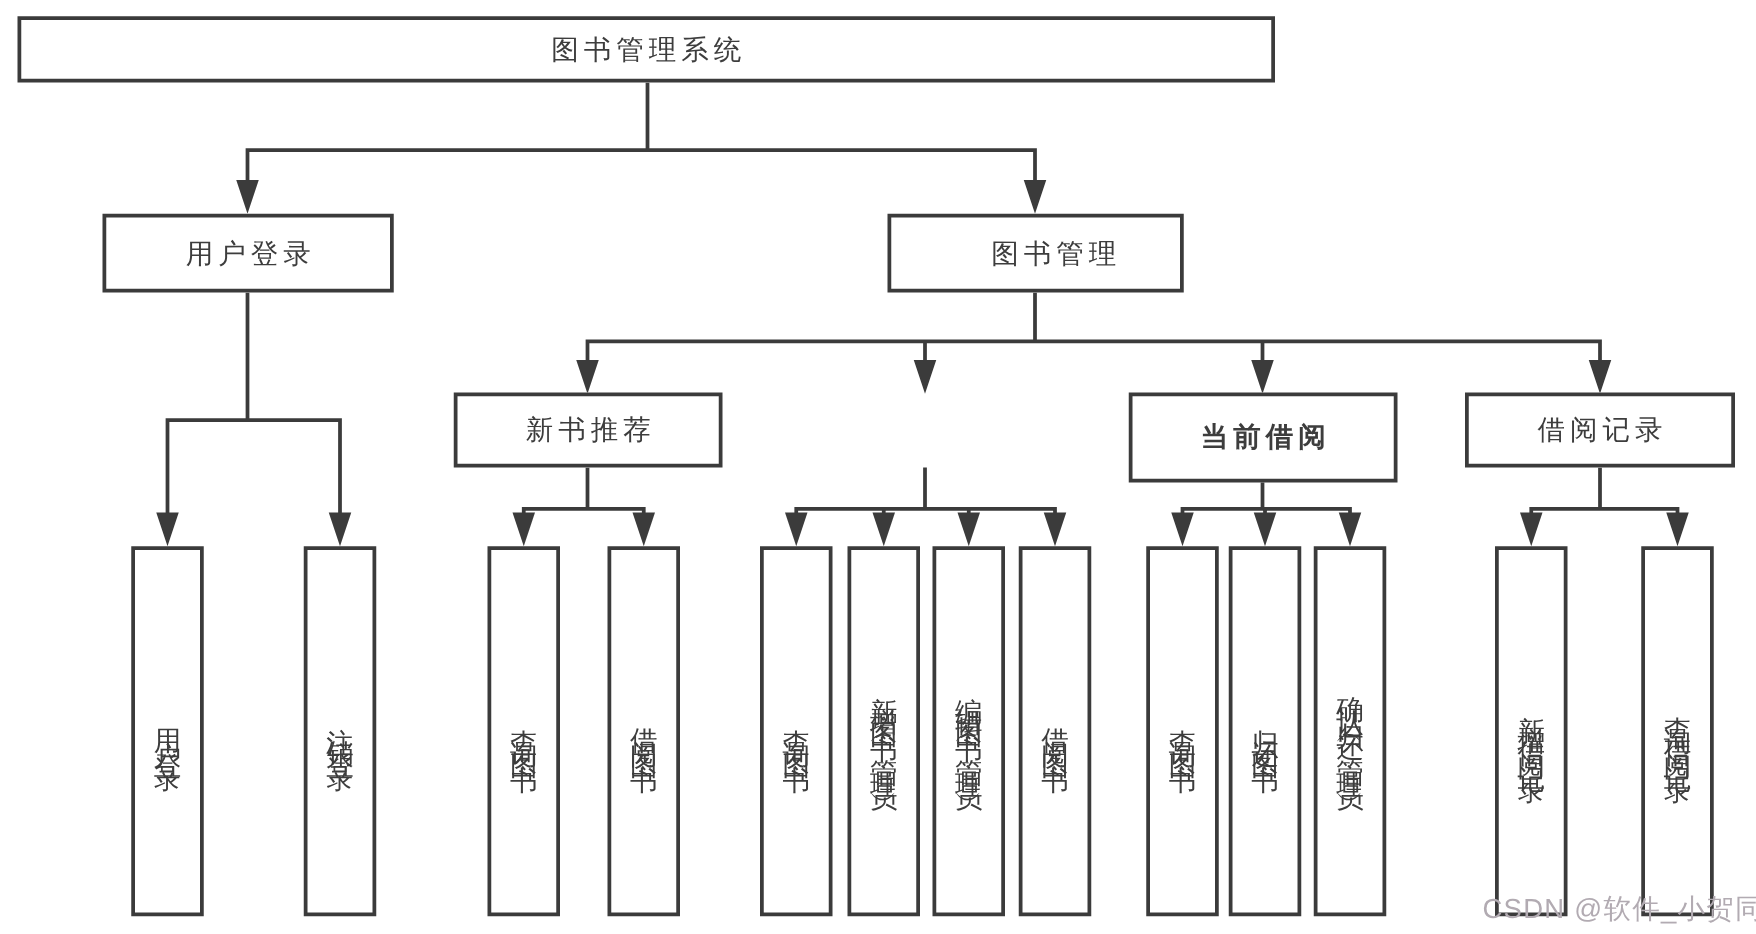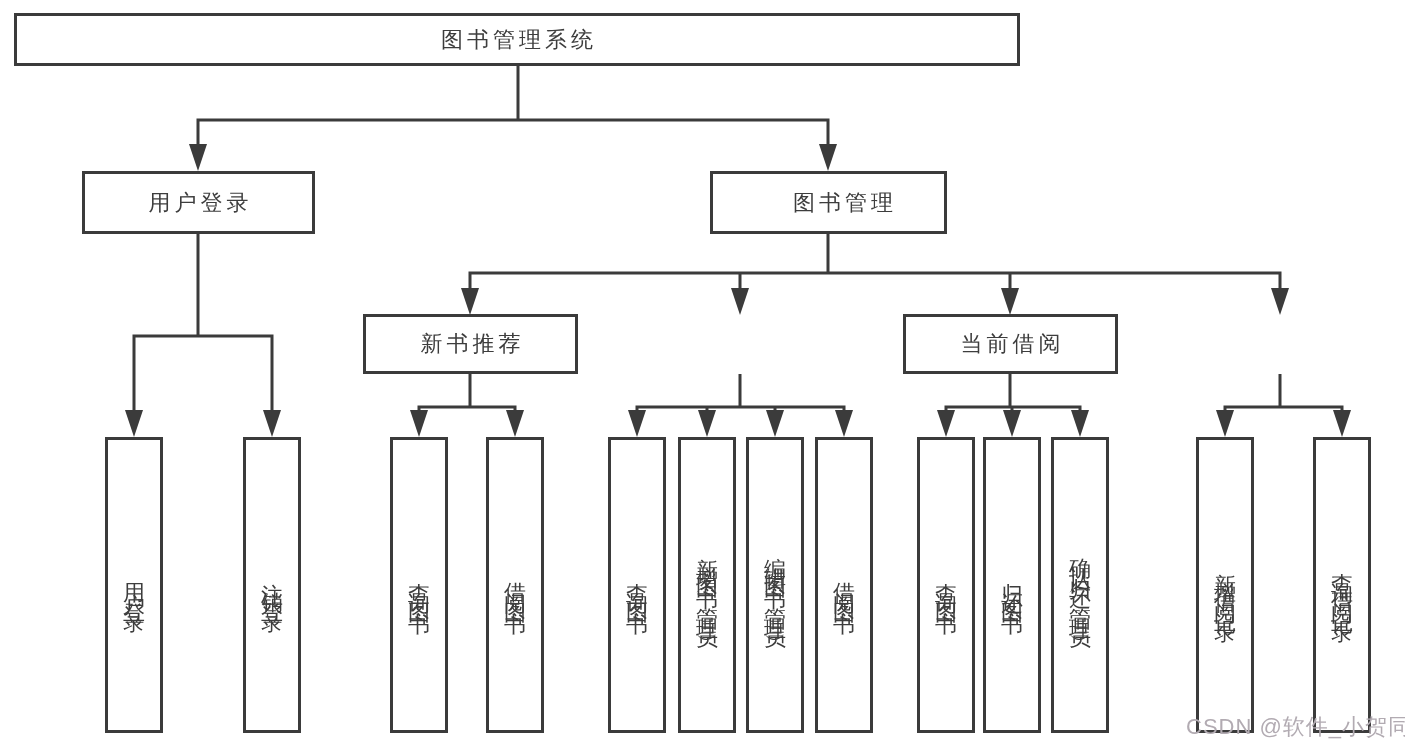--- a/index.html
+++ b/index.html
@@ -49,21 +49,21 @@
     white-space: nowrap;
   }
   
   .n-root   { left: 14px;   top: 13px;  width: 1006px; height: 53px; }
   
   .n-login  { left: 82px;   top: 171px; width: 233px;  height: 63px; }
   .n-mgmt   { left: 710px;  top: 171px; width: 237px;  height: 63px; padding-left: 29px; }
   
   .n-m1 { left: 363px;  top: 314px; width: 215px; height: 60px; }
   .n-m2 { left: 633px;  top: 314px; width: 215px; height: 60px; }
-  .n-m3 { left: 903px;  top: 314px; width: 215px; height: 60px; }
+  .n-m3 { left: 903px;  top: 314px; width: 215px; height: 72px; font-weight: bold; }
   .n-m4 { left: 1172px; top: 314px; width: 216px; height: 60px; }
   
   .leaf { top: 437px; width: 58px; height: 296px; }
   .n-l1  { left: 105px; }
   .n-l2  { left: 243px; }
   .n-l3  { left: 390px; }
   .n-l4  { left: 486px; }
   .n-l5  { left: 608px; }
   .n-l6  { left: 678px; }
   .n-l7  { left: 746px; }
@@ -158,20 +158,23 @@
   <div class="box h n-mgmt">
     <span>图书管理</span>
   </div>
 
   <div class="box h n-m1">
     <span>新书推荐</span>
   </div>
   <div class="box h n-m3">
     <span>当前借阅</span>
   </div>
+  <div class="box h n-m4">
+    <span>借阅记录</span>
+  </div>
 
   <div class="box v leaf n-l1">
     <span>用户登录</span>
   </div>
   <div class="box v leaf n-l2">
     <span>注销登录</span>
   </div>
 
   <div class="box v leaf n-l3">
     <span>查询图书</span>

